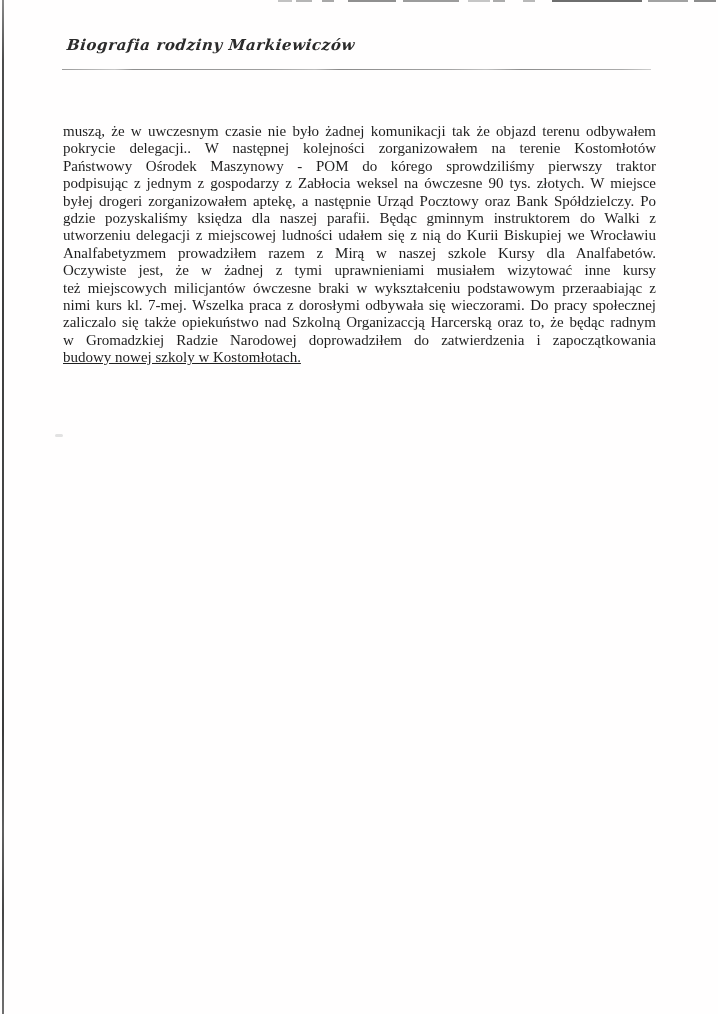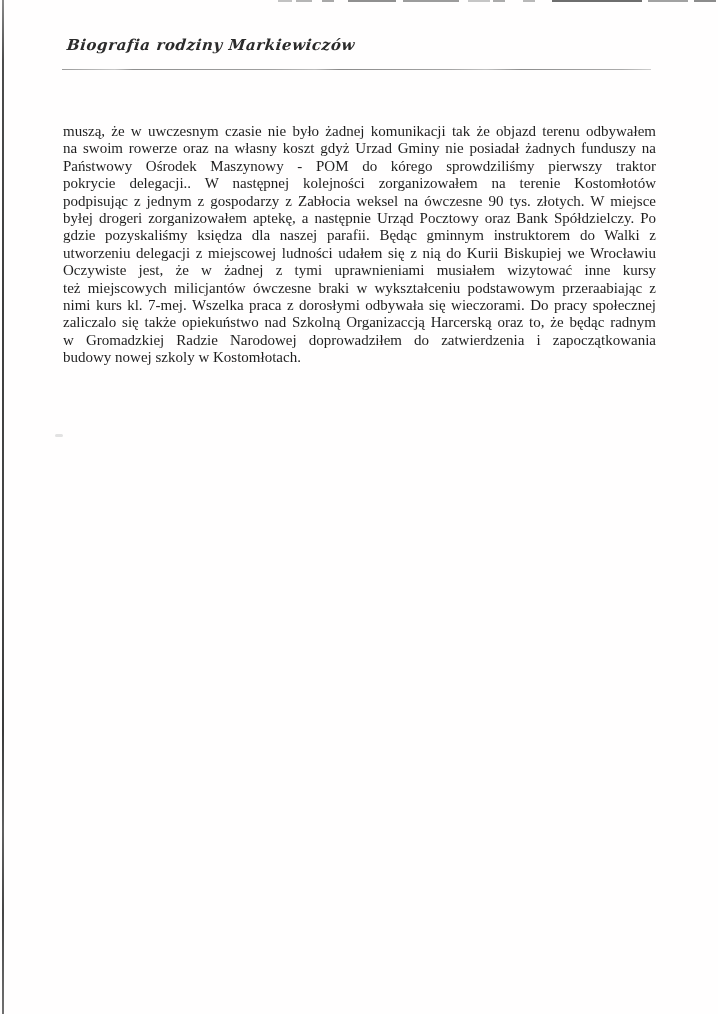--- a/index.html
+++ b/index.html
@@ -104,20 +104,21 @@
   .line {
     height: 17.4px;
     line-height: 17.4px;
     text-align: justify;
     text-align-last: justify;
     white-space: normal;
     overflow: visible;
   }
   .line.last-line {
     text-align-last: left;
+    text-decoration: underline;
   }
 </style>
 </head>
 <body>
 
 <div class="page">
 
   <div class="edge-line"></div>
 
   <div class="top-artifacts">
@@ -135,27 +136,27 @@
   </div>
 
   <div class="speck"></div>
 
   <div class="header-title">Biografia rodziny Markiewiczów</div>
 
   <div class="header-rule"></div>
 
   <div class="text-block">
     <div class="line">muszą, że w uwczesnym czasie nie było żadnej komunikacji tak że objazd terenu odbywałem</div>
-    <div class="line">na swoim rowerze oraz na własny koszt gdyż Urzad Gminy nie posiadał żadnych funduszy na</div>
+    <div class="line">pokrycie  delegacji.. W następnej kolejności zorganizowałem na terenie Kostomłotów</div>
     <div class="line">Państwowy Ośrodek Maszynowy - POM do kórego sprowdziliśmy pierwszy traktor</div>
-    <div class="line">pokrycie  delegacji.. W następnej kolejności zorganizowałem na terenie Kostomłotów</div>
     <div class="line">podpisując z jednym z gospodarzy z Zabłocia weksel na ówczesne 90 tys. złotych.  W miejsce</div>
     <div class="line">byłej drogeri zorganizowałem aptekę, a następnie Urząd Pocztowy oraz Bank Spółdzielczy. Po</div>
     <div class="line">gdzie pozyskaliśmy  księdza dla naszej parafii. Będąc gminnym instruktorem do Walki z</div>
     <div class="line">utworzeniu delegacji z miejscowej ludności udałem się z nią do Kurii Biskupiej we Wrocławiu</div>
+    <div class="line">Analfabetyzmem prowadziłem razem z Mirą w naszej szkole Kursy dla Analfabetów.</div>
     <div class="line">Oczywiste jest, że w żadnej z tymi uprawnieniami musiałem wizytować inne kursy</div>
     <div class="line">też miejscowych milicjantów  ówczesne braki w wykształceniu podstawowym przeraabiając z</div>
     <div class="line">nimi kurs kl. 7-mej. Wszelka praca z dorosłymi odbywała się wieczorami. Do pracy społecznej</div>
     <div class="line">zaliczalo się także opiekuństwo nad Szkolną Organizaccją Harcerską oraz to, że będąc radnym</div>
     <div class="line">w Gromadzkiej Radzie Narodowej doprowadziłem do zatwierdzenia i zapoczątkowania</div>
     <div class="line last-line">budowy nowej szkoly w Kostomłotach.</div>
   </div>
 
 </div>
 

